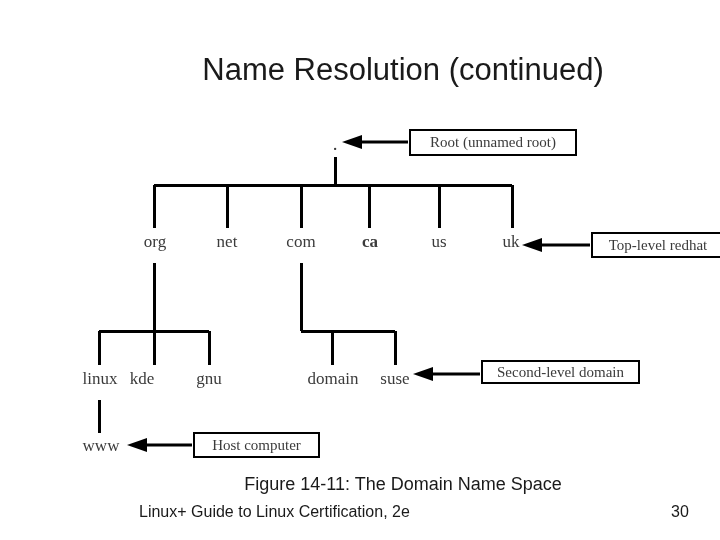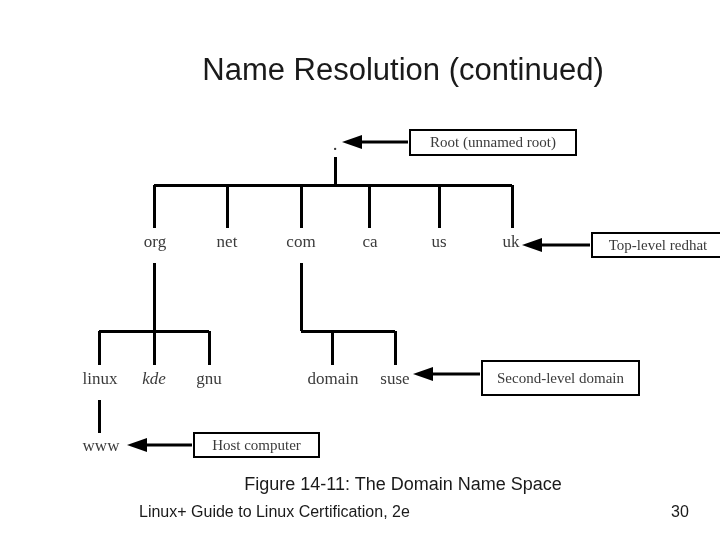--- a/index.html
+++ b/index.html
@@ -171,37 +171,37 @@
         <line x1="149" y1="330" x2="98" y2="330"></line>
         <polygon points="84,330 104,323 104,337" stroke="none"></polygon>
       </g>
     </svg>
 
     <div class="node-label root-dot" style="left:292px; top:18px;">.</div>
 
     <div class="node-label" style="left:112px; top:117px;">org</div>
     <div class="node-label" style="left:184px; top:117px;">net</div>
     <div class="node-label" style="left:258px; top:117px;">com</div>
-    <div class="node-label" style="left:327px; top:117px;">ca</div>
+    <div class="node-label" style="left:327px; top:117px;font-weight:bold;">ca</div>
     <div class="node-label" style="left:396px; top:117px;">us</div>
     <div class="node-label" style="left:468px; top:117px;">uk</div>
 
     <div class="node-label" style="left:57px; top:254px;">linux</div>
-    <div class="node-label" style="left:111px; top:254px;font-style:italic;">kde</div>
+    <div class="node-label" style="left:99px; top:254px;">kde</div>
     <div class="node-label" style="left:166px; top:254px;">gnu</div>
     <div class="node-label" style="left:290px; top:254px;">domain</div>
     <div class="node-label" style="left:352px; top:254px;">suse</div>
 
     <div class="node-label" style="left:58px; top:321px;">www</div>
 
     <div class="callout" style="left:366px; top:14px; width:168px; height:27px;">Root (unnamed root)</div>
 
     <div class="callout" style="left:548px; top:117px; width:134px; height:26px;">Top-level redhat</div>
 
-    <div class="callout" style="left:438px; top:245px; width:159px; height:36px;">Second-level domain</div>
+    <div class="callout" style="left:438px; top:245px; width:159px; height:24px;">Second-level domain</div>
 
     <div class="callout" style="left:150px; top:317px; width:127px; height:26px;">Host computer</div>
 
   </div>
 
   <div id="figure-caption">Figure 14-11: The Domain Name Space</div>
 
   <div id="footer-source">Linux+ Guide to Linux Certification, 2e</div>
 
   <div id="footer-page">30</div>

